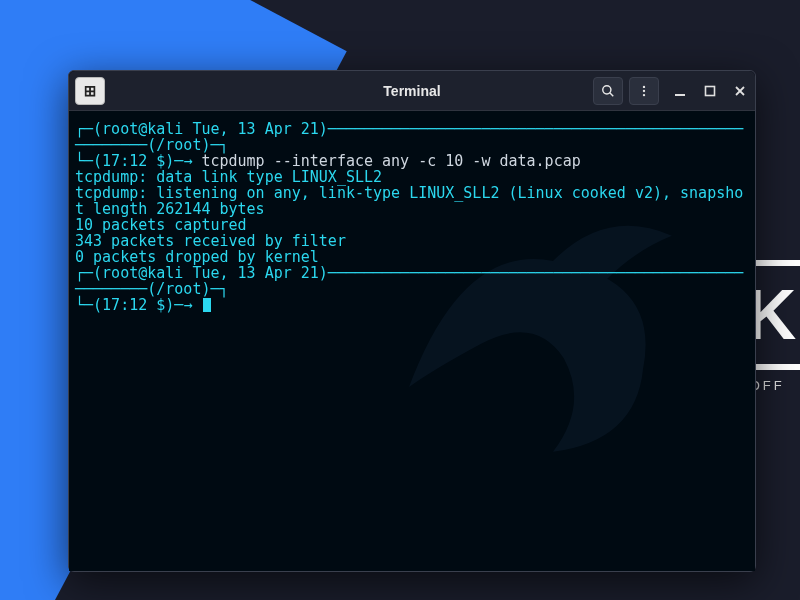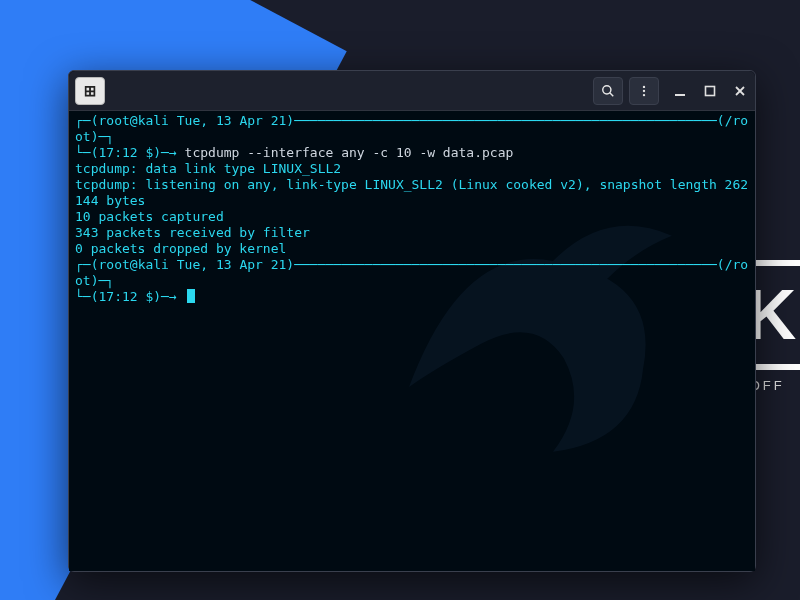--- a/index.html
+++ b/index.html
@@ -98,23 +98,23 @@
     font-size: 12px;
     margin-left: 6px;
   }
   .win-ctrl svg { display:block }
 
   
   .termbody {
     flex: 1;
     background: #000a12;
     color: #22d3ee;
-    font-size: 13px;
+    font-size: 15px;
     line-height: 16px;
-    padding: 2px 6px;
+    padding: 10px 6px;
     overflow: hidden;
     position: relative;
   }
   
   .watermark {
     position: absolute; right: 40px; top: 60px;
     width: 360px; height: 360px;
     opacity: .055; pointer-events: none;
   }
 
@@ -144,20 +144,21 @@
   <div class="bg-logo-box">K</div>
   <div class="bg-logo-sub">BY OFF</div>
 </div>
 
 <div class="window">
 
   <div class="titlebar">
     <div class="tb-btn newtab" title="New Tab">
       <span>⊞</span>
     </div>
+    <div class="title">Terminal</div>
     <div class="spacer"></div>
     <div class="tb-right">
       <div class="tb-iconbtn" title="Search">
         <svg width="14" height="14" viewBox="0 0 24 24" fill="none" stroke="currentColor" stroke-width="2.5">
             <circle cx="10" cy="10" r="7"></circle>
             <line x1="21" y1="21" x2="15" y2="15"></line>
           </svg>
       </div>
       <div class="tb-iconbtn" title="Menu">
         <svg width="14" height="14" viewBox="0 0 24 24" fill="currentColor">

